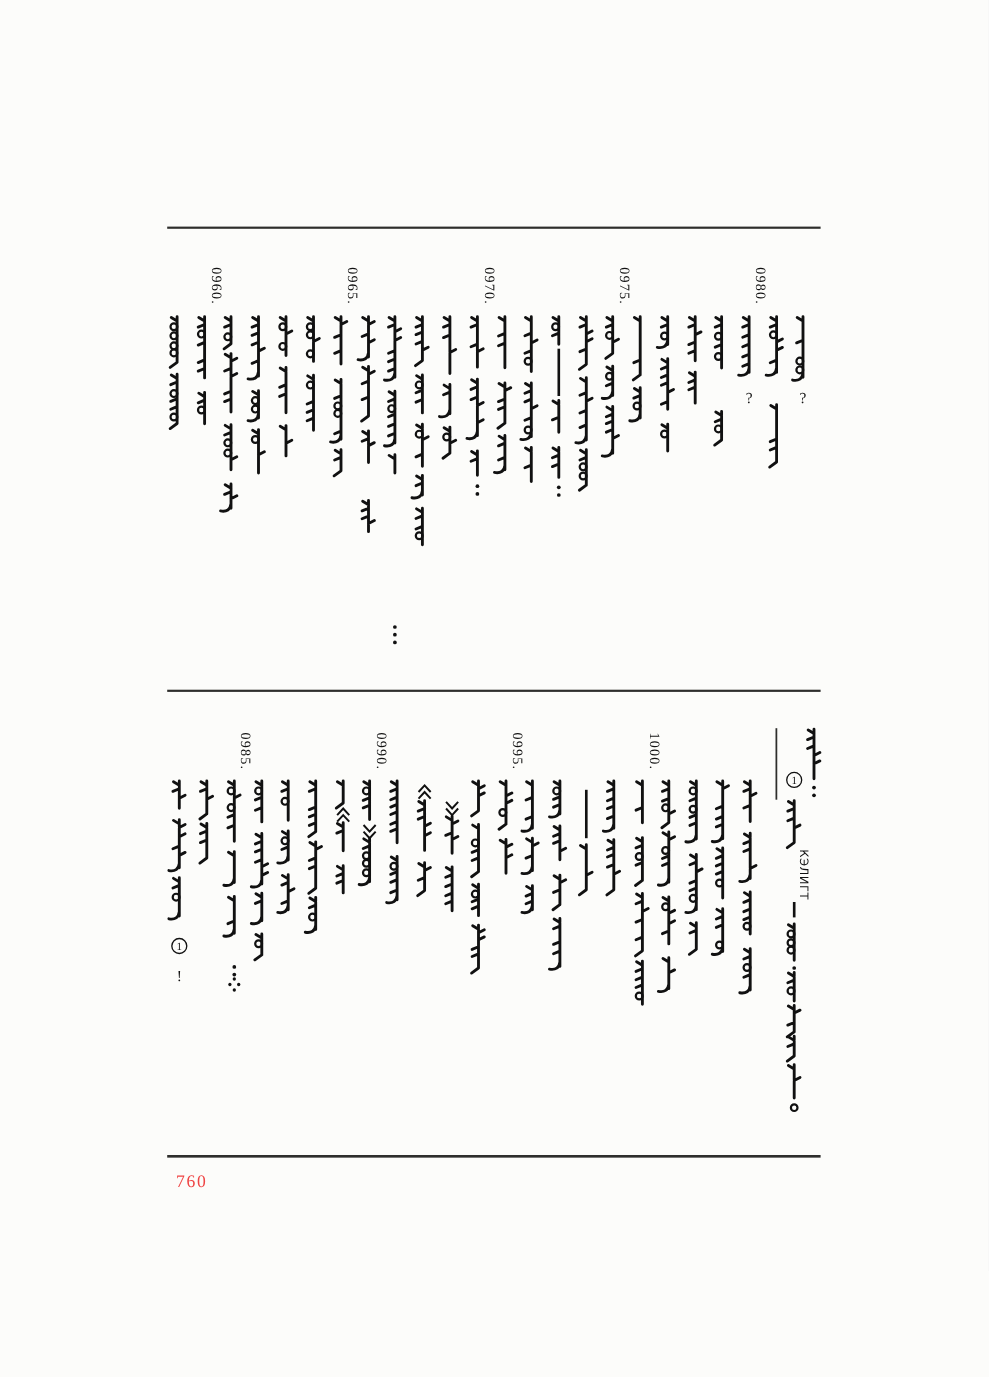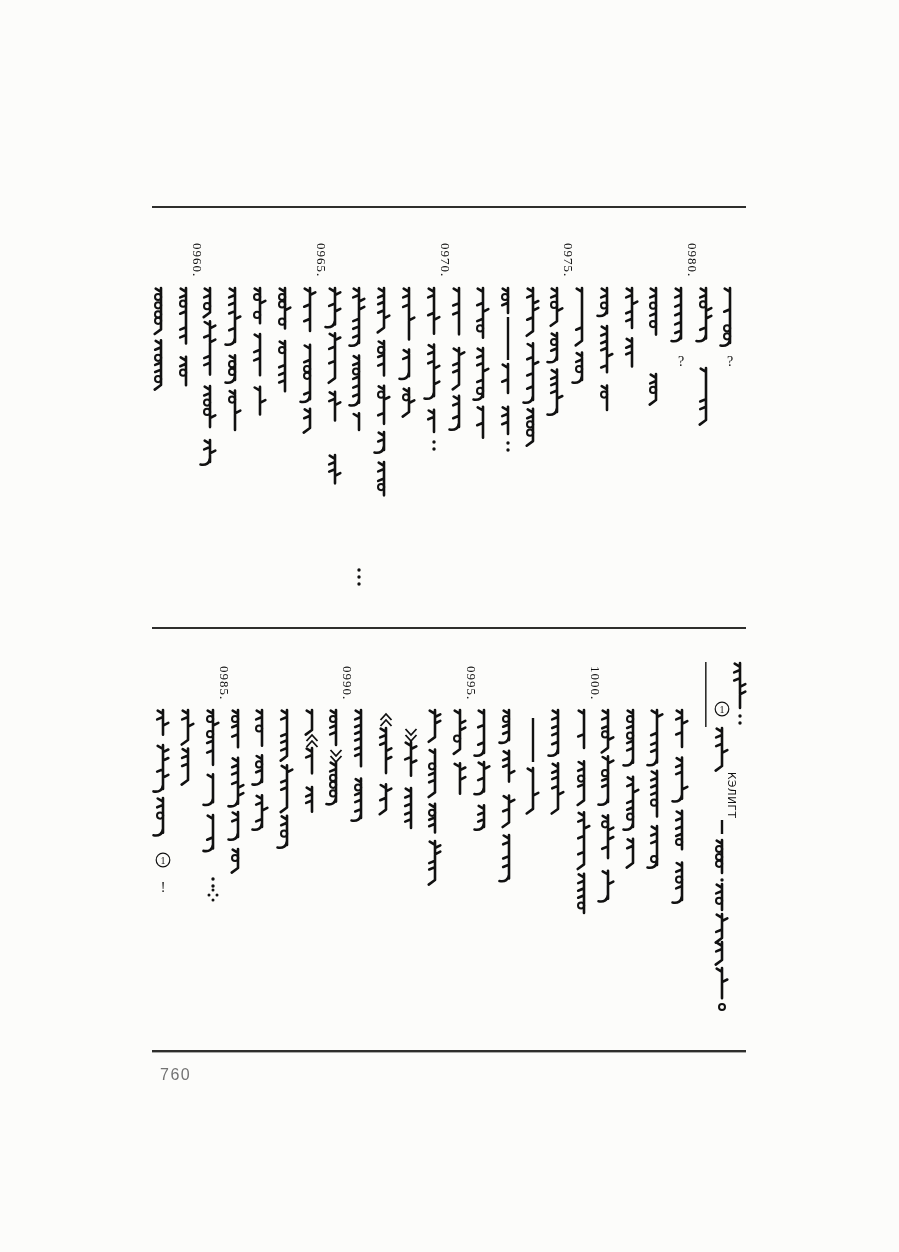--- a/index.html
+++ b/index.html
@@ -1,22 +1,22 @@
 <!DOCTYPE html>
 <html><head>
 <meta charset="utf-8">
 <style>
   html,body{margin:0;padding:0;background:#e8e8e6;}
   .stage{width:899px;height:1252px;position:relative;margin:0 auto;
          font-family:"Liberation Serif", serif;}
   .page{position:absolute;left:0;top:0;width:899px;height:1252px;
         background:#fcfcfa;overflow:hidden;}
   .page svg{position:absolute;left:0;top:0;}
-  .pageno{position:absolute;font-family:Liberation Sans, sans-serif;
-          font-size:16px;letter-spacing:1.5px;color:#737373;}
+  .pageno{position:absolute;font-family:Liberation Serif, serif;
+          font-size:16px;letter-spacing:1.5px;color:#ef4444;}
 </style>
 </head>
 <body>
 
 <div class="stage">
   <div class="page" id="page">
     <svg id="art" xmlns="http://www.w3.org/2000/svg" width="899" height="1252">
         <g>
           <rect x="152" y="206" width="594" height="2" fill="#2e2e2c"></rect>
           <rect x="152" y="627" width="594" height="2" fill="#2e2e2c"></rect>

